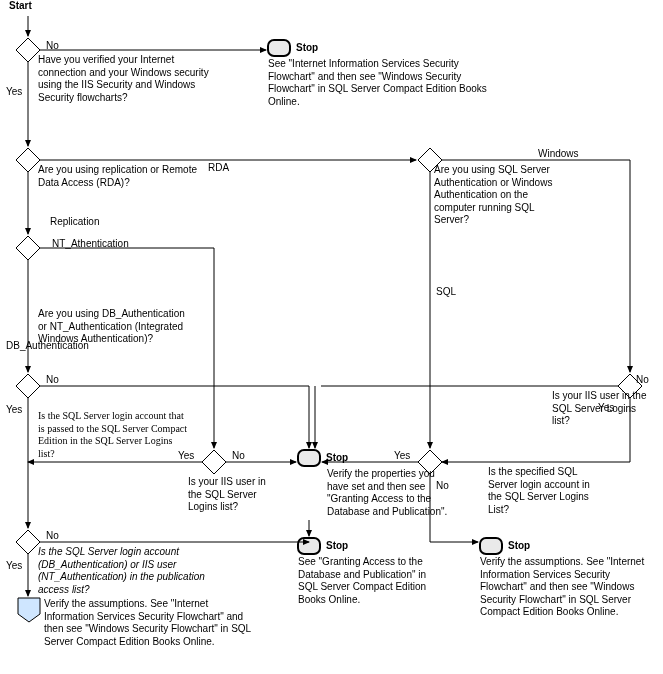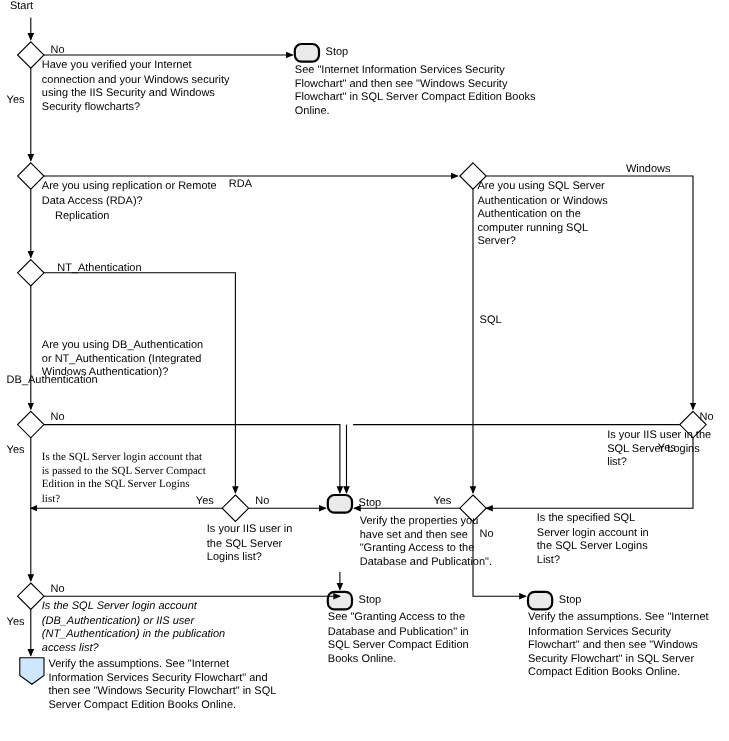--- a/index.html
+++ b/index.html
@@ -9,21 +9,21 @@
     width: 663px;
     height: 674px;
     font-family: Verdana, Tahoma, Arial, sans-serif;
     font-size: 10px;
     background: #fff;
     position: relative;
     overflow: hidden;
     color: #000;
   }
   .abs { position: absolute; }
-  .bold { font-weight: normal; }
+  .bold { font-weight: bold; }
   .txt { line-height: 1.25; }
   svg.diag { position: absolute; top: 0; left: 0; }
 </style>
 </head>
 <body>
 
 <svg class="diag" width="663" height="674">
   <defs>
     <marker id="ah" markerWidth="8" markerHeight="8" refX="6" refY="3" orient="auto">
       <path d="M0,0 L7,3 L0,6 Z" fill="#000"></path>
@@ -95,30 +95,30 @@
 
     <line x1="309" y1="520" x2="309" y2="536" marker-end="url(#ah)"></line>
   </g>
 </svg>
 
 <div class="abs bold" style="left:9px; top:0;">Start</div>
 
 <div class="abs" style="left:46px; top:40px;">No</div>
 <div class="abs" style="left:6px; top:86px;">Yes</div>
 <div class="abs" style="left:208px; top:148px;margin-top:14px;">RDA</div>
-<div class="abs" style="left:6px; top:191px;padding-left:44px;">Replication</div>
+<div class="abs" style="left:6px; top:216px;padding-left:44px;">Replication</div>
 <div class="abs" style="left:52px; top:238px;">NT_Athentication</div>
 <div class="abs" style="left:6px; top:340px;">DB_Authentication</div>
 <div class="abs" style="left:46px; top:374px;">No</div>
 <div class="abs" style="left:6px; top:404px;">Yes</div>
 <div class="abs" style="left:178px; top:450px;">Yes</div>
 <div class="abs" style="left:232px; top:450px;">No</div>
 <div class="abs" style="left:46px; top:530px;">No</div>
 <div class="abs" style="left:6px; top:560px;">Yes</div>
-<div class="abs" style="left:569px; top:148px;">Windows</div>
+<div class="abs" style="left:538px; top:148px;">Windows</div>
 <div class="abs" style="left:436px; top:286px;">SQL</div>
 <div class="abs" style="left:598px; top:402px;">Yes</div>
 <div class="abs" style="left:636px; top:374px;">No</div>
 <div class="abs" style="left:394px; top:450px;">Yes</div>
 <div class="abs" style="left:436px; top:480px;">No</div>
 
 <div class="abs txt" style="left:38px; top:54px; width:182px;">Have you verified your Internet connection and your Windows security using the IIS Security and Windows Security flowcharts?</div>
 <div class="abs txt" style="left:38px; top:164px; width:162px;">Are you using replication or Remote Data Access (RDA)?</div>
 <div class="abs txt" style="left:38px; top:268px; width:152px;margin-top:40px;">Are you using DB_Authentication or NT_Authentication (Integrated Windows Authentication)?</div>
 <div class="abs txt" style="left:38px; top:410px; width:152px;font-family:Liberation Serif, serif;">Is the SQL Server login account that is passed to the SQL Server Compact Edition in the SQL Server Logins list?</div>

